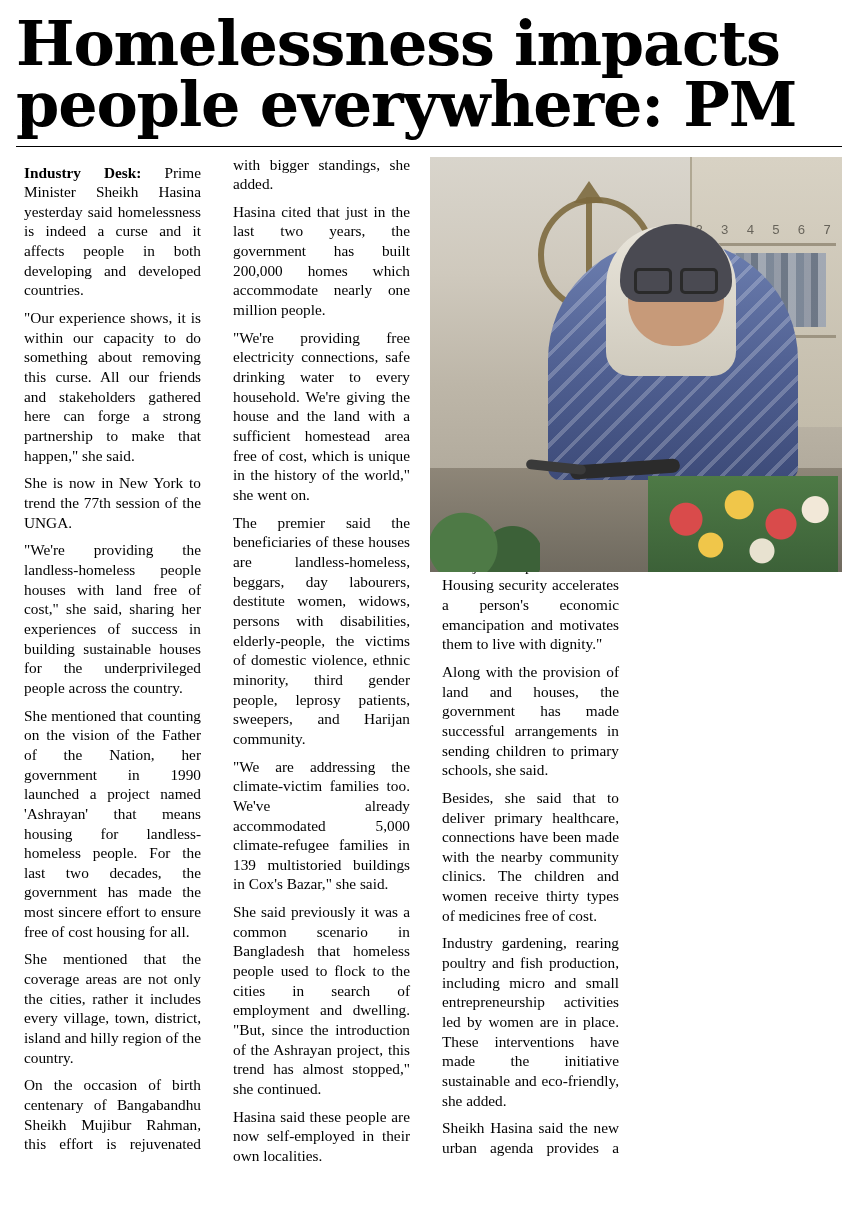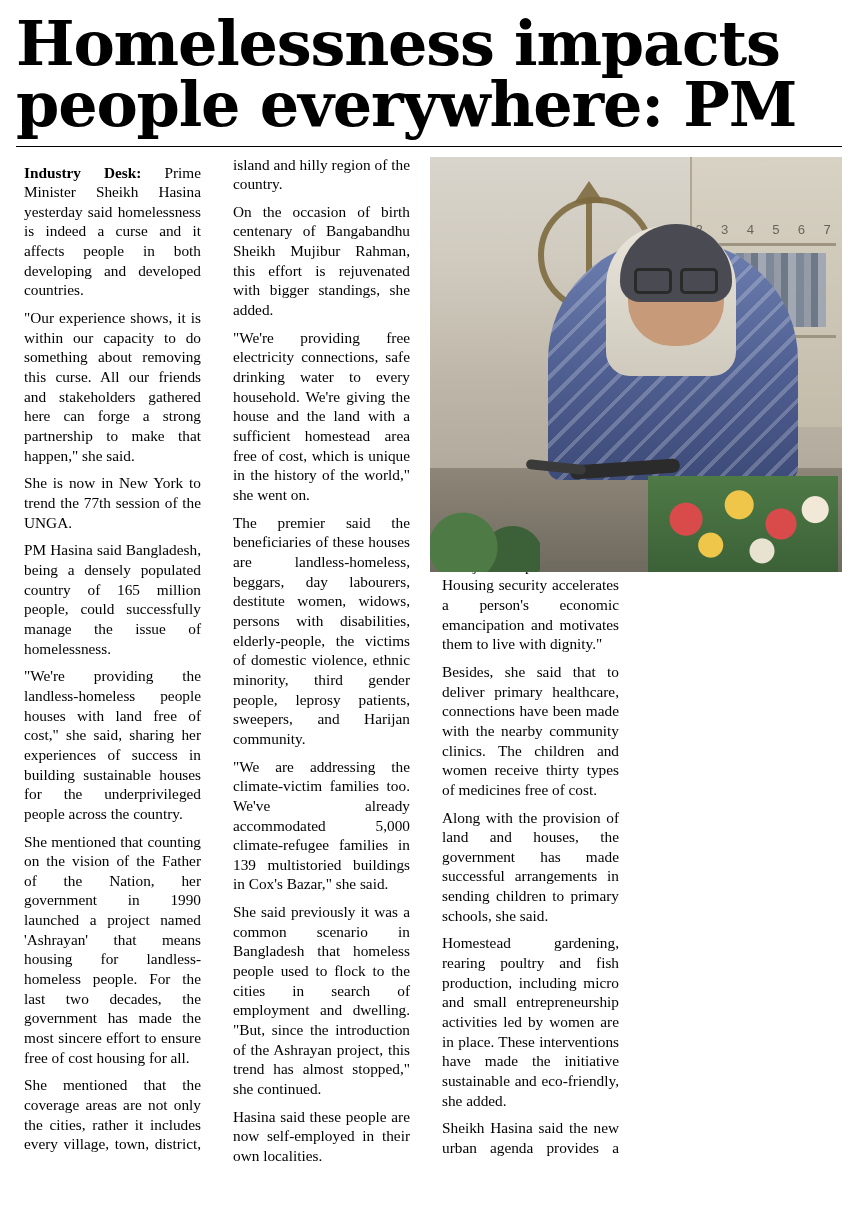--- a/index.html
+++ b/index.html
@@ -217,32 +217,32 @@
       <div class="ph-mic"></div>
       <div class="ph-mic2"></div>
       <div class="ph-greenleft"></div>
       <div class="ph-flowers"></div>
     </div>
 
     <div class="col-wrap">
       <p><span class="lead-label">Industry Desk:</span> <span>Prime Minister Sheikh Hasina yesterday said homelessness is indeed a curse and it affects people in both developing and developed countries.</span></p>
       <p>"Our experience shows, it is within our capacity to do something about removing this curse. All our friends and stakeholders gathered here can forge a strong partnership to make that happen," she said.</p>
       <p>She is now in New York to trend the 77th session of the UNGA.</p>
-      <p>PM Hasina said Bangladesh, being a densely populated country of 165 million people, could successfully manage the issue of homelessness.</p>
       <p>"We're providing the landless-homeless people houses with land free of cost," she said, sharing her experiences of success in building sustainable houses for the underprivileged people across the country.</p>
       <p>She mentioned that counting on the vision of the Father of the Nation, her government in 1990 launched a project named 'Ashrayan' that means housing for landless-homeless people. For the last two decades, the government has made the most sincere effort to ensure free of cost housing for all.</p>
       <p>She mentioned that the coverage areas are not only the cities, rather it includes every village, town, district, island and hilly region of the country.</p>
       <p>On the occasion of birth centenary of Bangabandhu Sheikh Mujibur Rahman, this effort is rejuvenated with bigger standings, she added.</p>
+      <p>Hasina cited that just in the last two years, the government has built 200,000 homes which accommodate nearly one million people.</p>
       <p>"We're providing free electricity connections, safe drinking water to every household. We're giving the house and the land with a sufficient homestead area free of cost, which is unique in the history of the world," she went on.</p>
       <p>The premier said the beneficiaries of these houses are landless-homeless, beggars, day labourers, destitute women, widows, persons with disabilities, elderly-people, the victims of domestic violence, ethnic minority, third gender people, leprosy patients, sweepers, and Harijan community.</p>
       <p>"We are addressing the climate-victim families too. We've already accommodated 5,000 climate-refugee families in 139 multistoried buildings in Cox's Bazar," she said.</p>
       <p>She said previously it was a common scenario in Bangladesh that homeless people used to flock to the cities in search of employment and dwelling. "But, since the introduction of the Ashrayan project, this trend has almost stopped," she continued.</p>
       <p>Hasina said these people are now self-employed in their own localities.</p>
       <p>The government is following a model of `Inclusive Development.' The model ensures a holistic approach to make a rehabilitated person self-reliant and self-dignified with economic and social empowerment. The project ensures an equal share of ownership of the land and house for both husband and wife, she said.</p>
       <p>The PM said the house is the most basic need of every citizen of the country and it creates opportunities for fulfilling other needs. "In Bangladesh, we have experienced that a home is not just a place to live. Housing security accelerates a person's economic emancipation and motivates them to live with dignity."</p>
+      <p>Along with the provision of land and houses, the government has made successful arrangements in sending children to primary schools, she said.</p>
       <p>Besides, she said that to deliver primary healthcare, connections have been made with the nearby community clinics. The children and women receive thirty types of medicines free of cost.</p>
-      <p>Along with the provision of land and houses, the government has made successful arrangements in sending children to primary schools, she said.</p>
-      <p>Homestead gardening, rearing poultry and fish production, including micro and small entrepreneurship activities led by women are in place. These interventions have made the initiative sustainable and eco-friendly, she added.</p>
+      <p>Industry gardening, rearing poultry and fish production, including micro and small entrepreneurship activities led by women are in place. These interventions have made the initiative sustainable and eco-friendly, she added.</p>
       <p>Sheikh Hasina said the new urban agenda provides a useful blueprint for moving forward.</p>
       <p>"We must support UN-HABITAT's work in supporting countries to implement the Agenda. Bangladesh will remain engaged with the Group of Friends here in New York to bring these issues to the forefront. Let us keep working for a world where homelessness becomes a matter of the past."</p>
     </div>
   </div>
 </div>
 
 </body></html>

